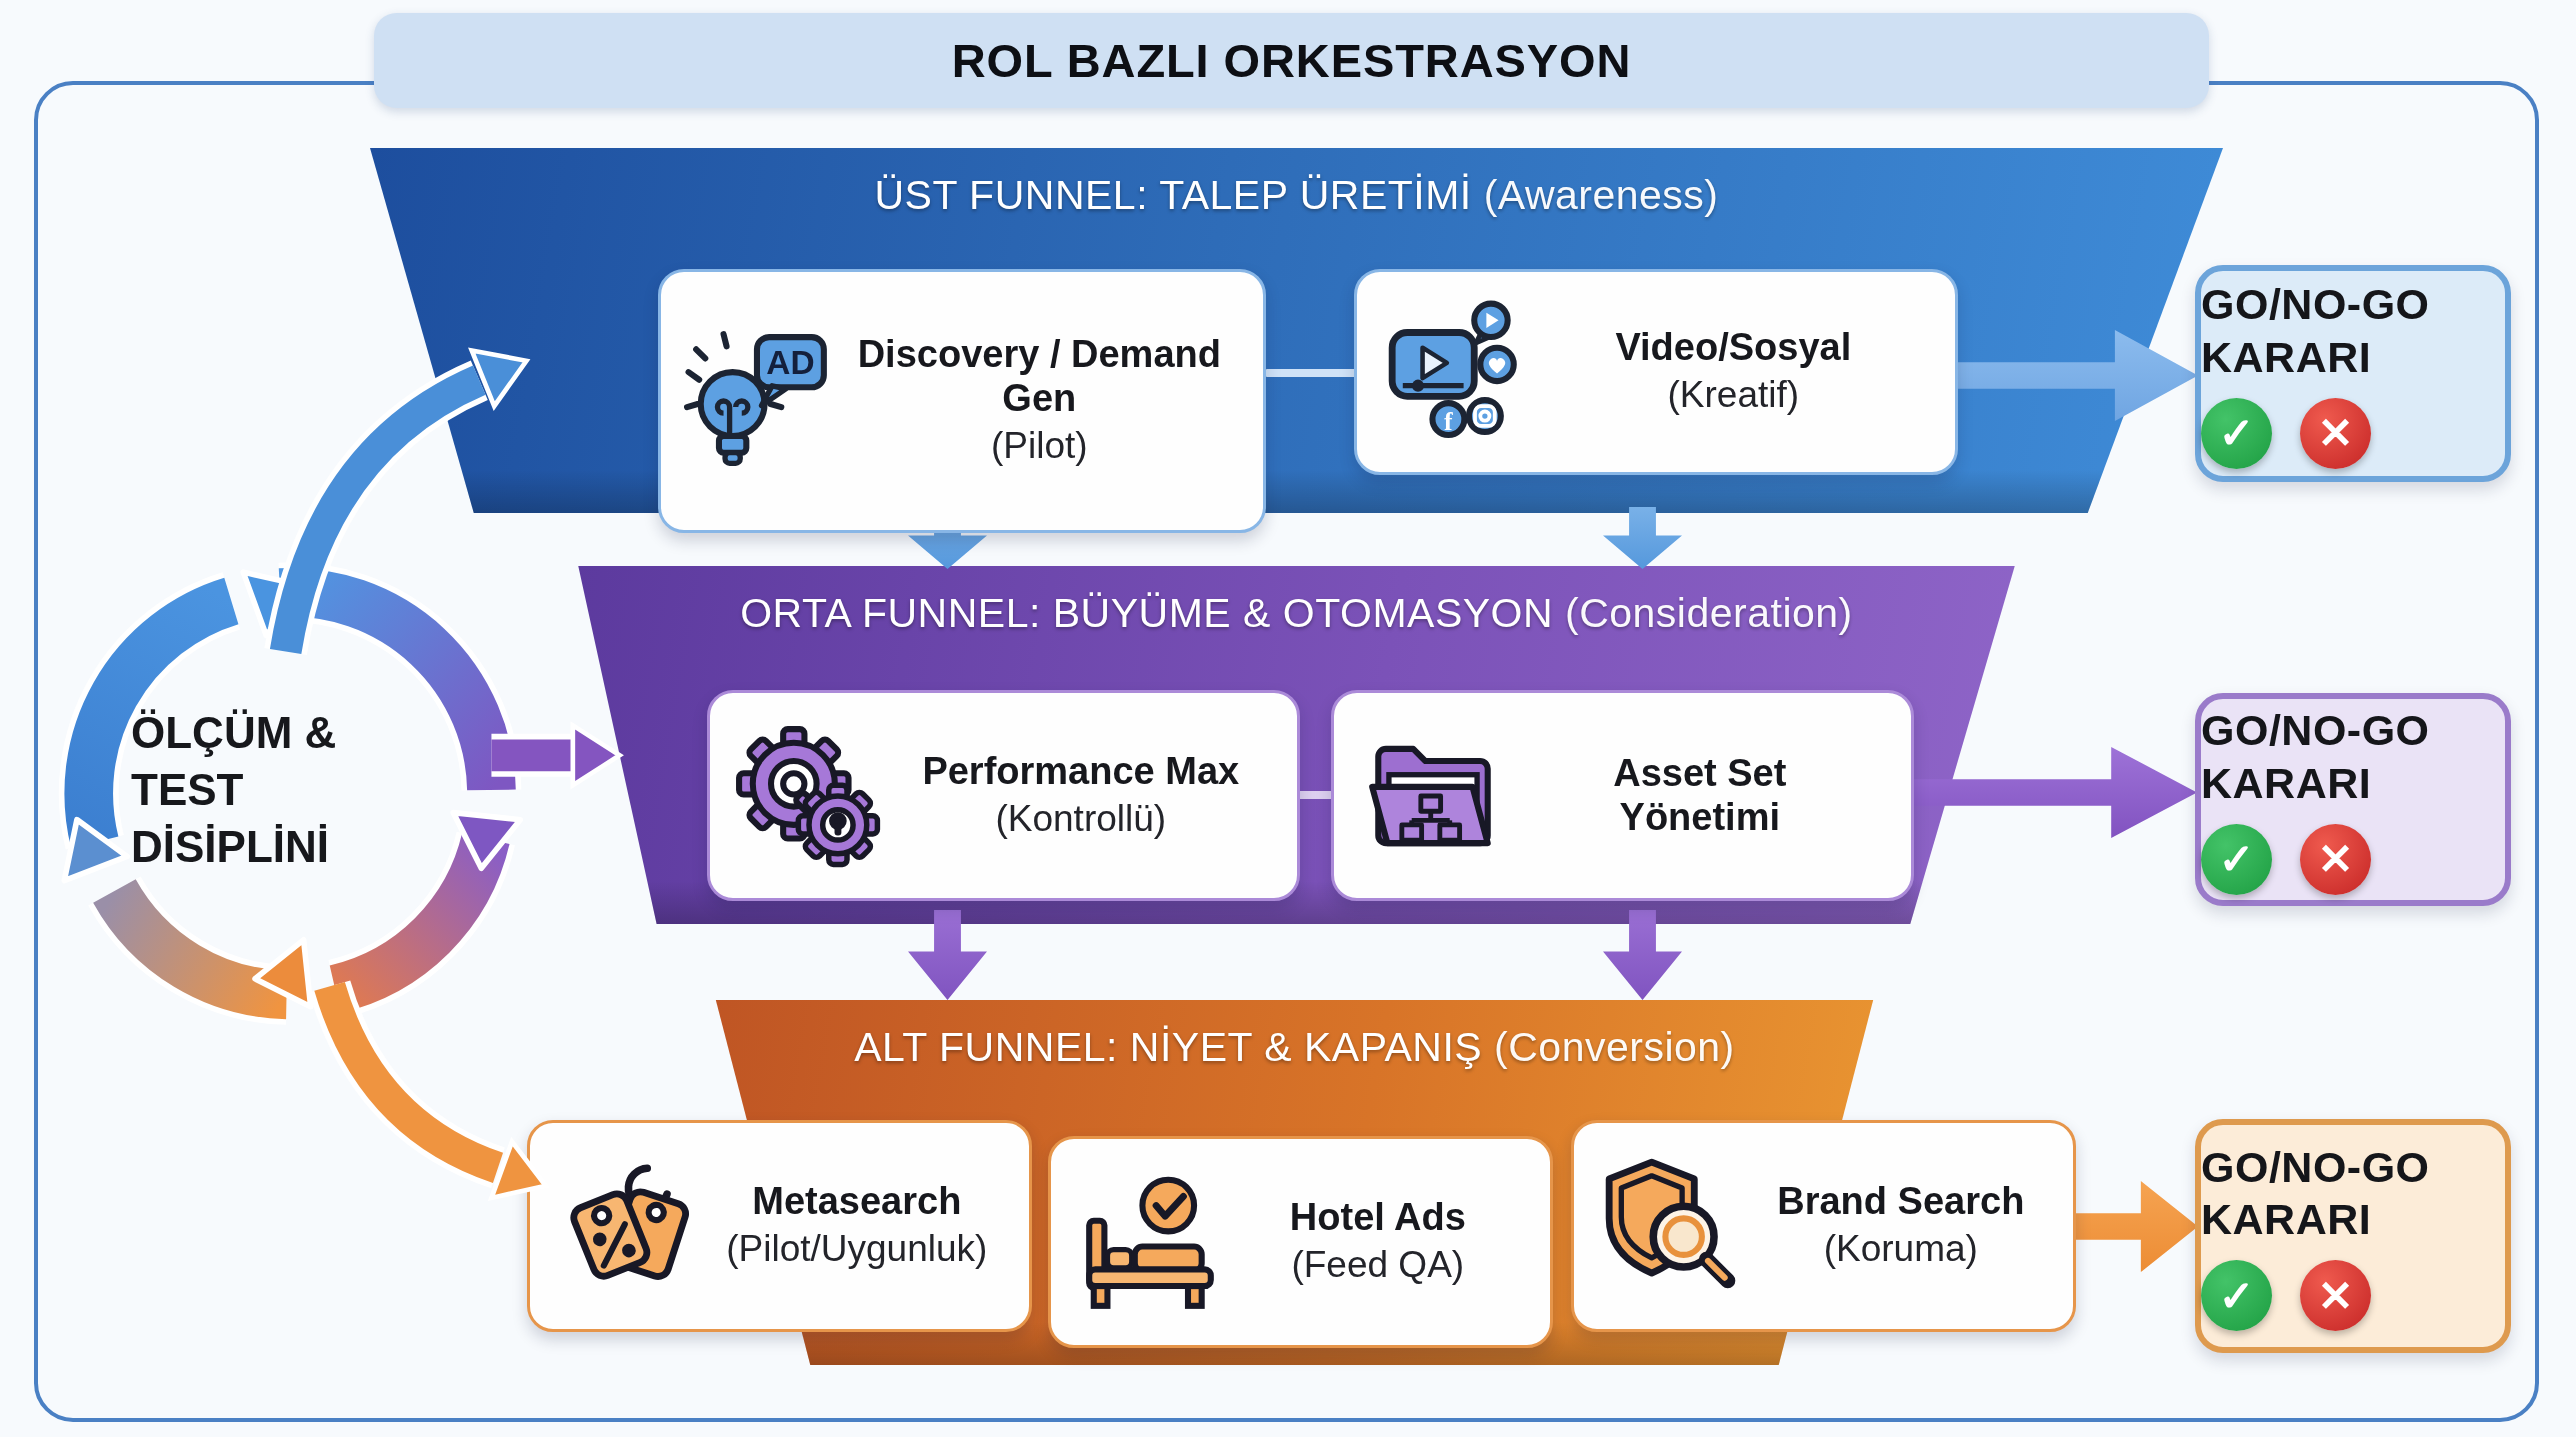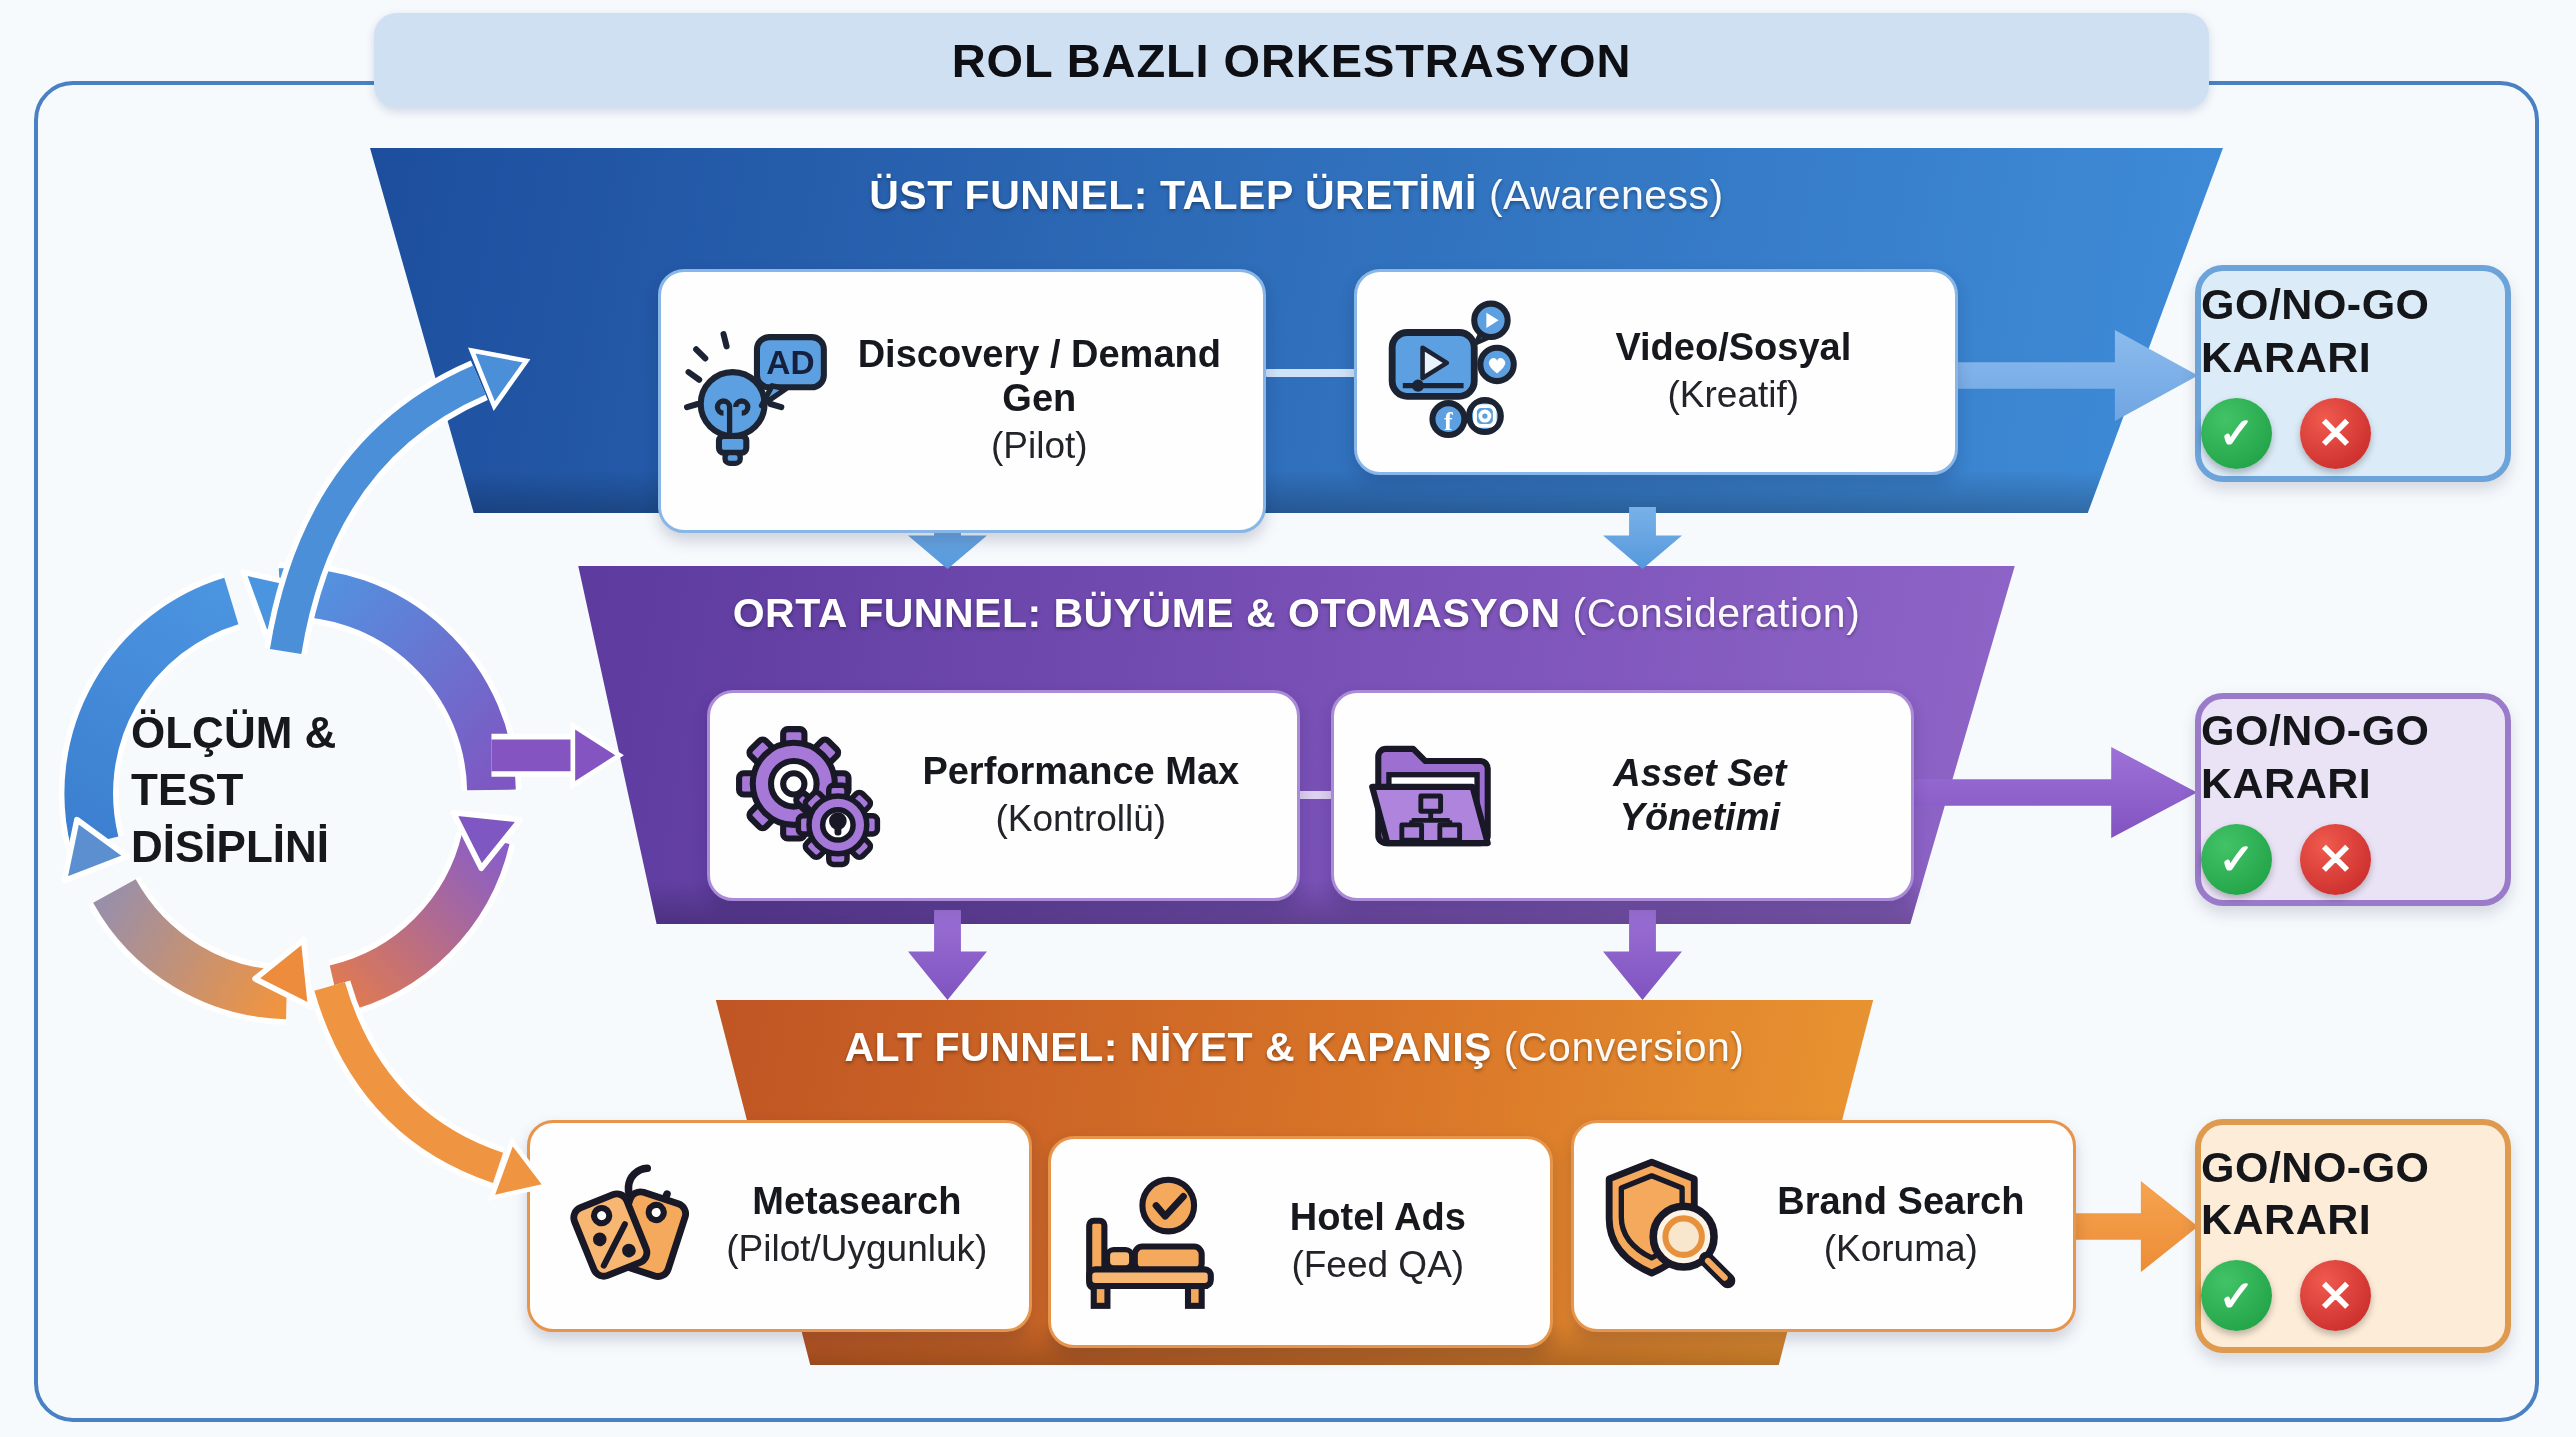--- a/index.html
+++ b/index.html
@@ -26,21 +26,21 @@
   }
   
   .funnel{position:absolute;}
   .funnel-shade{position:absolute;left:0;bottom:0;width:100%;height:43px;
     background:linear-gradient(to bottom, rgba(0,0,0,0), rgba(0,0,0,.22));}
   .funnel-header{
     position:absolute;left:0;top:24px;width:100%;text-align:center;
     color:#ffffff;font-size:41px;letter-spacing:0.5px;
     text-shadow:0 1.9px 3.7px rgba(0,0,0,.35);
   }
-  .funnel-header .hb{font-weight:700;text-align:center;}
+  .funnel-header .hb{font-weight:400;text-align:center;}
   .funnel-header .hn{font-weight:400;opacity:.96;}
   #funnel-top{
     left:370px;top:148px;width:1853px;height:365px;
     background:linear-gradient(100deg,#1d4e9e 0%,#2e6cb8 45%,#3f8cd8 100%);
     clip-path:polygon(0% 0%,100% 0%,92.7% 100%,5.6% 100%);
   }
   #funnel-mid{
     left:571px;top:566px;width:1451px;height:358px;
     background:linear-gradient(100deg,#5c3a9e 0%,#7b52b8 55%,#8f65c8 100%);
     clip-path:polygon(0.5% 0%,99.5% 0%,92.3% 100%,5.9% 100%);
@@ -242,21 +242,21 @@
         <line x1="48.5" y1="60" x2="48.5" y2="66"></line>
         <line x1="36" y1="66" x2="61" y2="66"></line>
         <line x1="36" y1="66" x2="36" y2="69"></line>
         <line x1="61" y1="66" x2="61" y2="69"></line>
         <rect x="29.5" y="69" width="13" height="10"></rect>
         <rect x="54.5" y="69" width="13" height="10"></rect>
       </g>
     </svg>
   </div>
   <div class="card-text">
-    <div class="card-title" style="max-width:309px;margin:0 auto;font-style:italic;">Asset Set Yönetimi</div>
+    <div class="card-title" style="max-width:309px;margin:0 auto;">Asset Set Yönetimi</div>
   </div>
 </div>
 
 <div class="card orange" style="left:527px;top:1120px;width:505px;height:212px;">
   <div class="card-icon">
     <svg viewBox="0 0 100 100">
       <path d="M62 12 a13 13 0 1 0 13 17" fill="none" stroke="#181826" stroke-width="5" stroke-linecap="round"></path>
       <g transform="rotate(18 62 56)">
         <rect x="44" y="30" width="38" height="50" rx="7" fill="#f5a95c" stroke="#181826" stroke-width="4.5"></rect>
         <circle cx="63" cy="40" r="5" fill="#fff" stroke="#181826" stroke-width="4"></circle>

